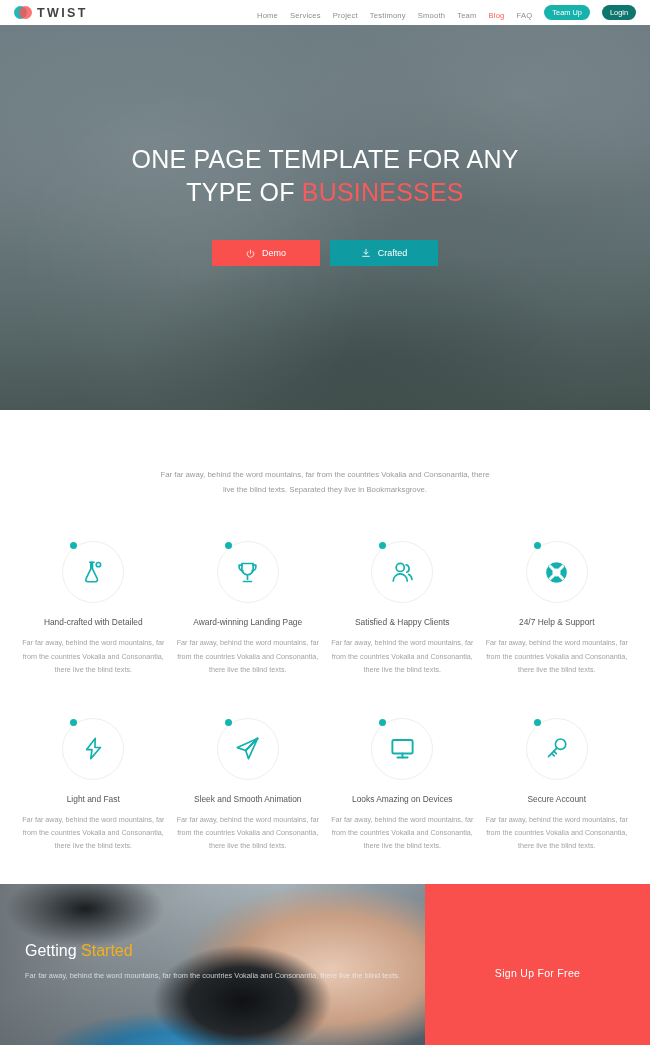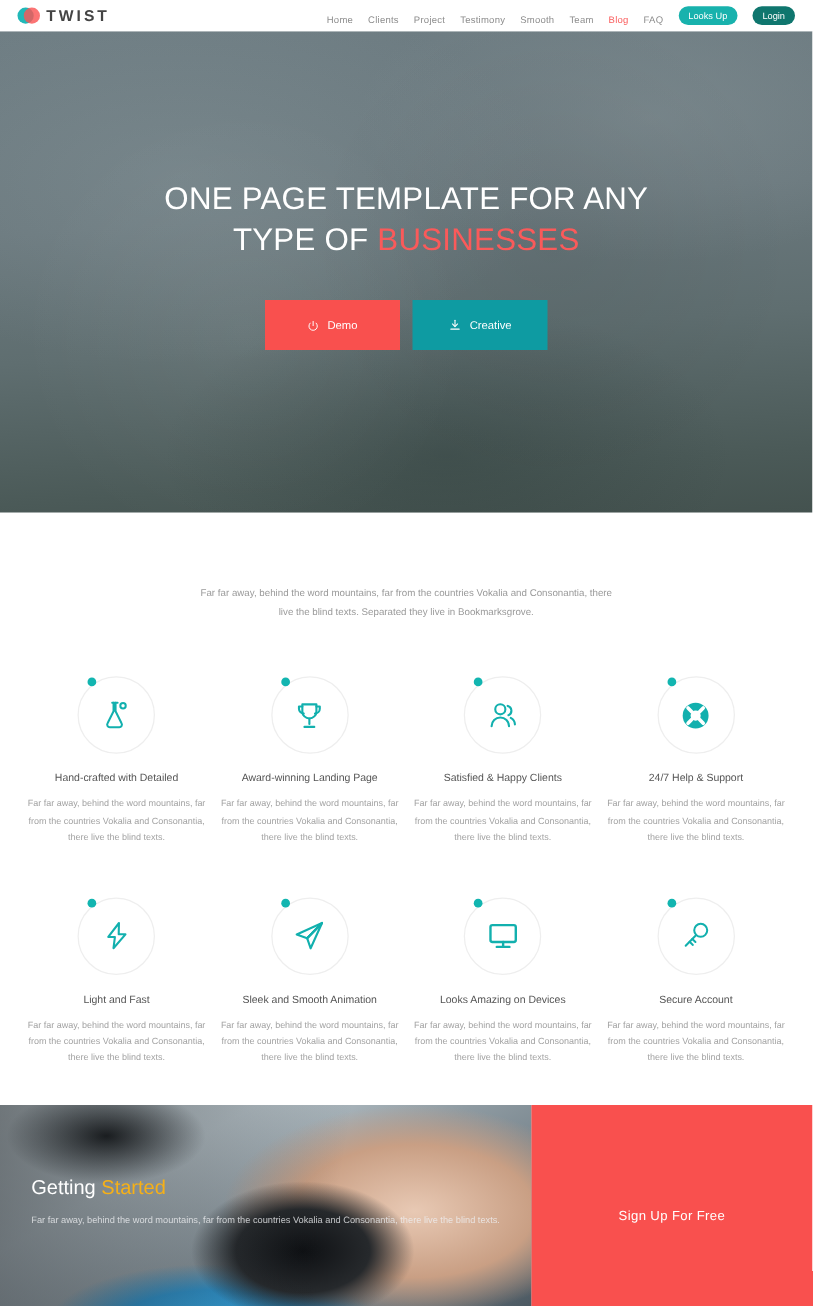--- a/index.html
+++ b/index.html
@@ -76,21 +76,21 @@
   .hero-title .hl { color: #fa5a5a; }
   .hero-sub {
     margin-top: 20px; font-size: 8.4px; color: #e1e5e6; line-height: 1.75;
     padding: 0 110px;
   }
   .hero-actions {
     margin-top: 31px; display: flex; justify-content: center; gap: 10px;
   }
   .btn {
     display: inline-flex; align-items: center; justify-content: center; gap: 7px;
-    width: 108px; height: 40px; color: #fff; font-size: 9px;
+    width: 108px; height: 26px; color: #fff; font-size: 9px;
     border: none; cursor: pointer; font-family: "Liberation Sans", sans-serif;
   }
   .btn.demo { background: #f9504e; }
   .btn.download { background: #0e9ba2; }
   .btn svg { display: block; }
 
   
   .services { background: #fff; padding: 38px 0 0; }
   .sec-head { text-align: center; }
   .sec-title {
@@ -158,28 +158,28 @@
   <div class="brand">
     <span class="brand-mark">
       <span class="c1"></span>
         <span class="c2"></span>
     </span>
     <span class="brand-text">TWIST</span>
   </div>
 
   <div class="nav">
     <a class="nav-link" href="#">Home</a>
-    <a class="nav-link" href="#">Clients</a>
+    <a class="nav-link" href="#">Services</a>
     <a class="nav-link" href="#">Project</a>
     <a class="nav-link" href="#">Testimony</a>
     <a class="nav-link" href="#">Smooth</a>
     <a class="nav-link" href="#">Team</a>
     <a class="nav-link active" href="#">Blog</a>
     <a class="nav-link" href="#">FAQ</a>
-    <button class="nav-btn signup">Looks Up</button>
+    <button class="nav-btn signup">Team Up</button>
     <button class="nav-btn login">Login</button>
   </div>
 </div>
 
 <div class="hero">
   <div class="hero-inner">
     <h1 class="hero-title"><span>ONE PAGE TEMPLATE FOR ANY TYPE OF </span><span class="hl">BUSINESSES</span></h1>
 
 
     <div class="hero-actions">
@@ -194,21 +194,21 @@
       </button>
 
       <button class="btn download">
         <span>
           <svg width="10" height="10" viewBox="0 0 24 24" fill="none" stroke="#ffffff" stroke-width="2.1" stroke-linecap="round" stroke-linejoin="round">
             <path d="M12 3v11"></path>
               <path d="M7 10l5 5 5-5"></path>
               <path d="M4 20h16"></path>
           </svg>
         </span>
-        <span>Creative</span>
+        <span>Crafted</span>
       </button>
     </div>
   </div>
 </div>
 
 <div class="services">
   <div class="sec-head">
     <p class="sec-desc">Far far away, behind the word mountains, far from the countries Vokalia and Consonantia, there live the blind texts. Separated they live in Bookmarksgrove.</p>
   </div>
 

